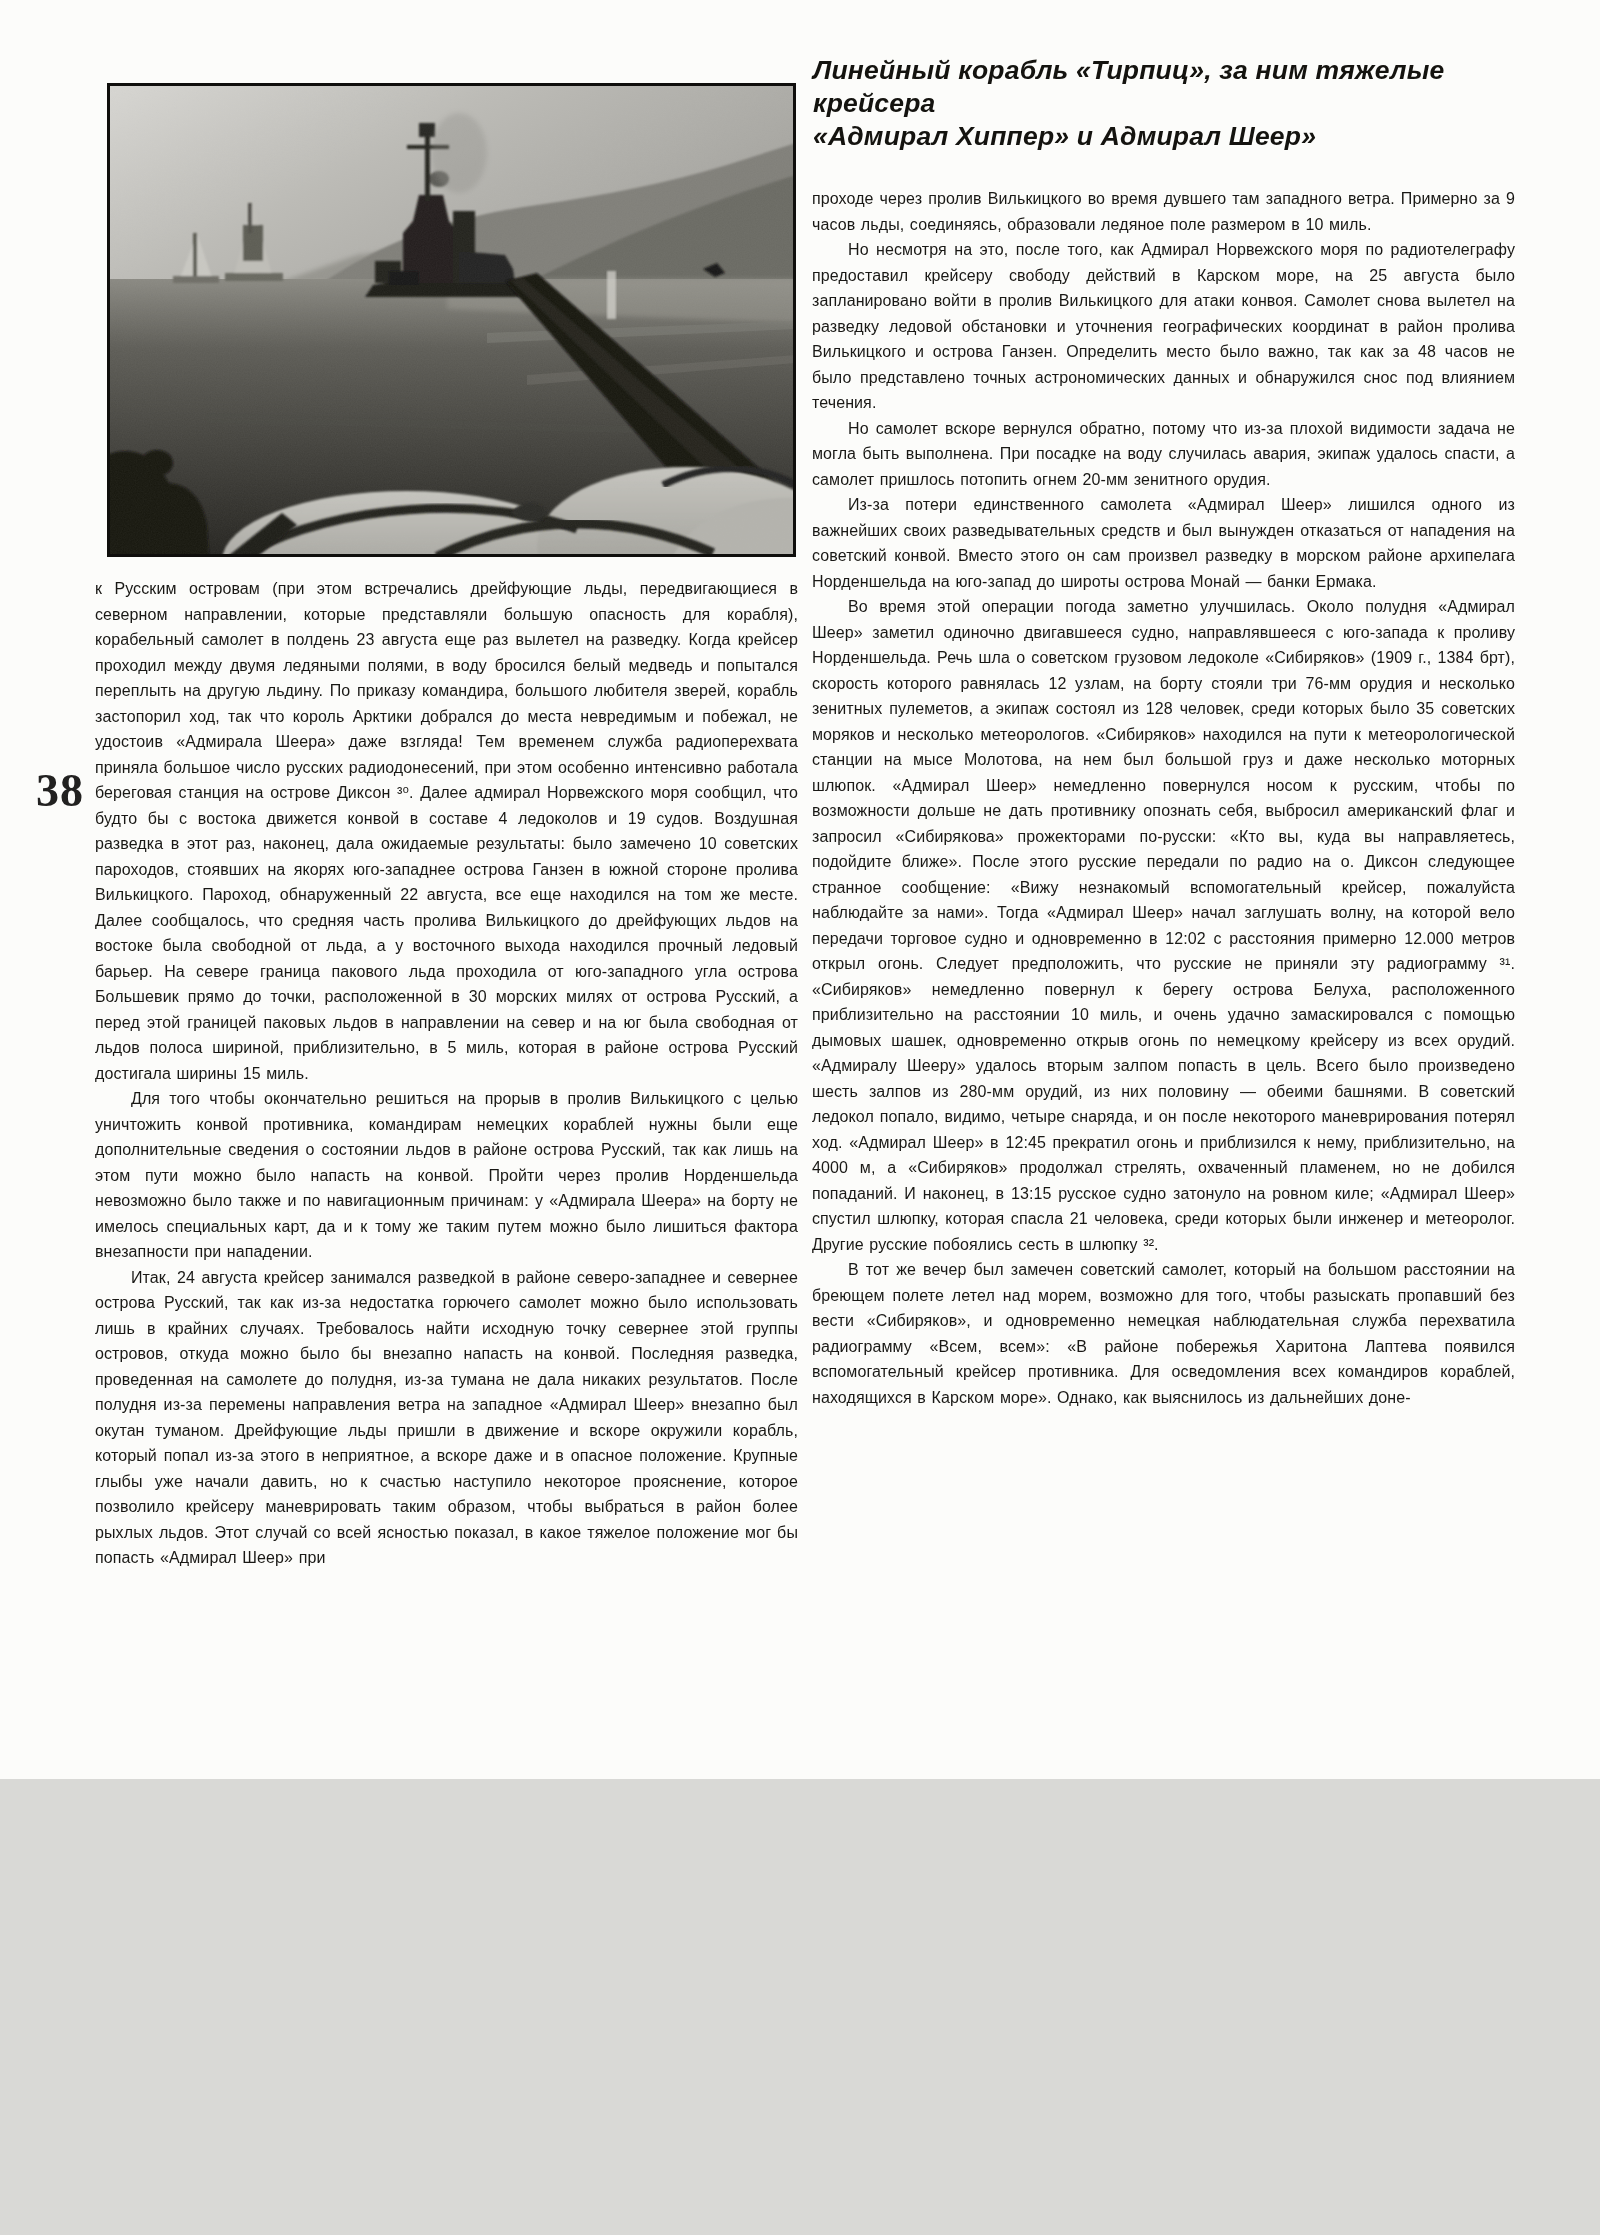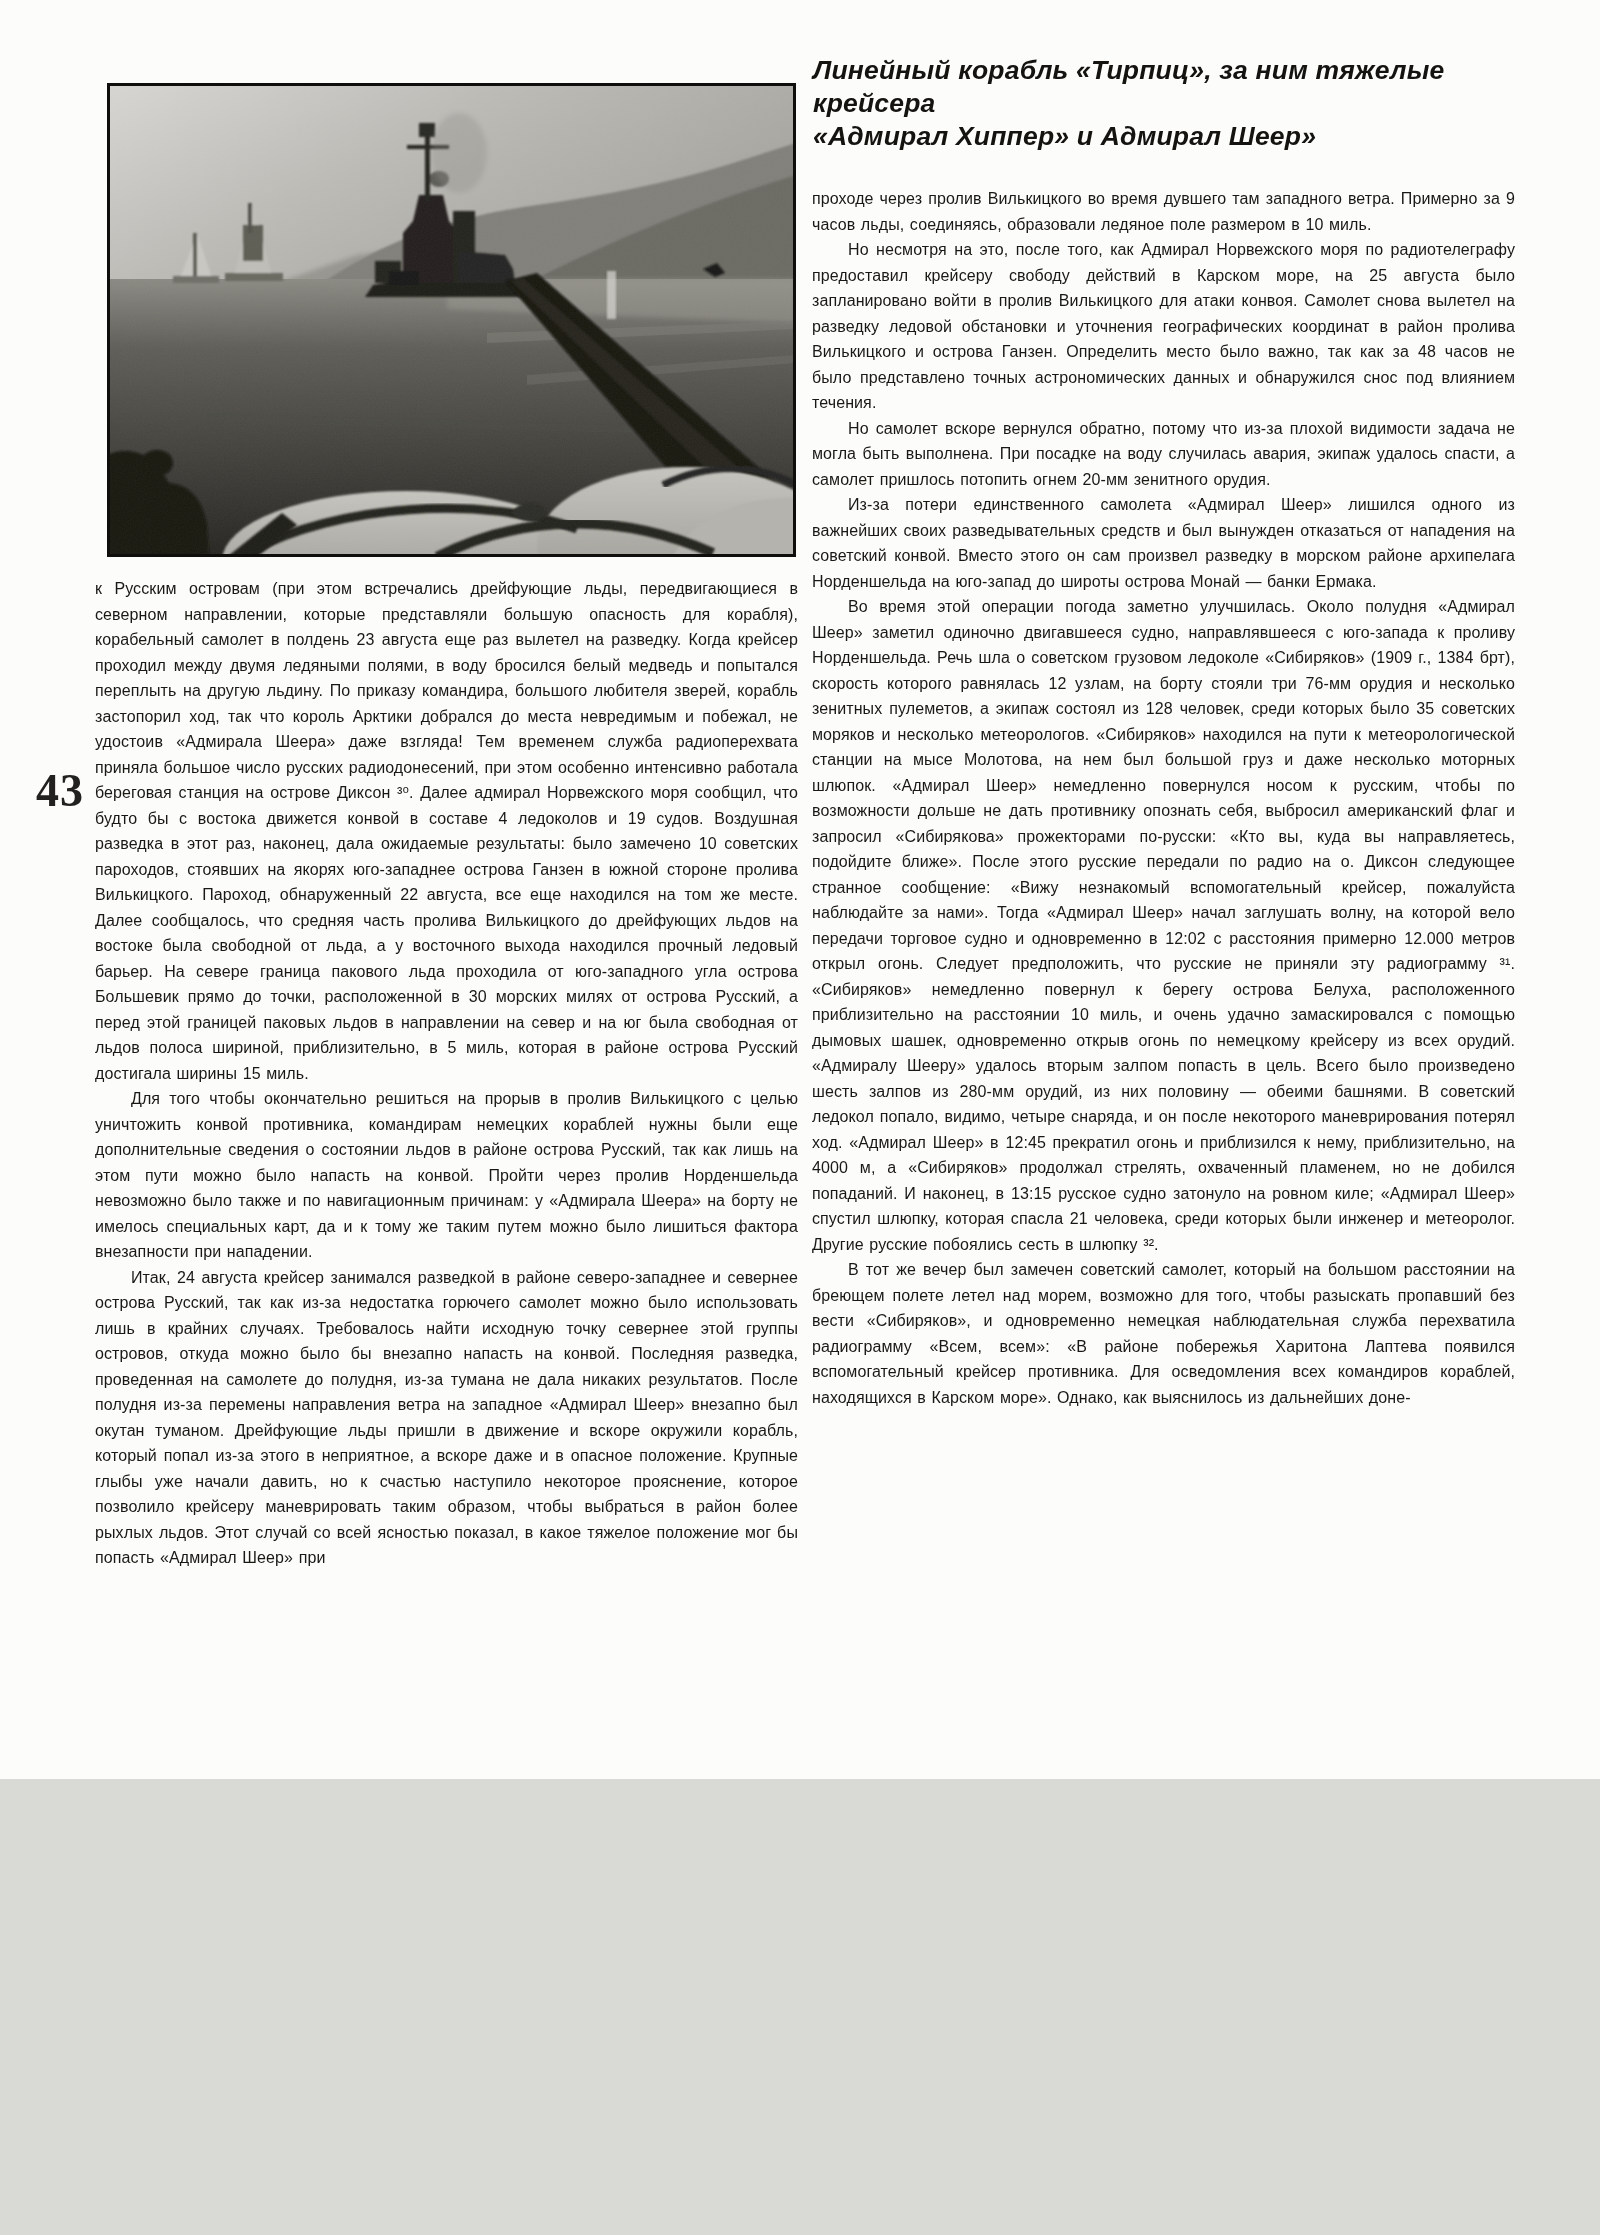--- a/index.html
+++ b/index.html
@@ -163,21 +163,21 @@
 
   <div class="col col-right">
     <p class="cont">проходе через пролив Вилькицкого во время дувшего там западного ветра. Примерно за 9 часов льды, соединяясь, образовали ледяное поле размером в 10 миль.</p>
     <p>Но несмотря на это, после того, как Адмирал Норвежского моря по радиотелеграфу предоставил крейсеру свободу действий в Карском море, на 25 августа было запланировано войти в пролив Вилькицкого для атаки конвоя. Самолет снова вылетел на разведку ледовой обстановки и уточнения географических координат в район пролива Вилькицкого и острова Ганзен. Определить место было важно, так как за 48 часов не было представлено точных астрономических данных и обнаружился снос под влиянием течения.</p>
     <p>Но самолет вскоре вернулся обратно, потому что из-за плохой видимости задача не могла быть выполнена. При посадке на воду случилась авария, экипаж удалось спасти, а самолет пришлось потопить огнем 20-мм зенитного орудия.</p>
     <p>Из-за потери единственного самолета «Адмирал Шеер» лишился одного из важнейших своих разведывательных средств и был вынужден отказаться от нападения на советский конвой. Вместо этого он сам произвел разведку в морском районе архипелага Норденшельда на юго-запад до широты острова Монай — банки Ермака.</p>
     <p>Во время этой операции погода заметно улучшилась. Около полудня «Адмирал Шеер» заметил одиночно двигавшееся судно, направлявшееся с юго-запада к проливу Норденшельда. Речь шла о советском грузовом ледоколе «Сибиряков» (1909 г., 1384 брт), скорость которого равнялась 12 узлам, на борту стояли три 76-мм орудия и несколько зенитных пулеметов, а экипаж состоял из 128 человек, среди которых было 35 советских моряков и несколько метеорологов. «Сибиряков» находился на пути к метеорологической станции на мысе Молотова, на нем был большой груз и даже несколько моторных шлюпок. «Адмирал Шеер» немедленно повернулся носом к русским, чтобы по возможности дольше не дать противнику опознать себя, выбросил американский флаг и запросил «Сибирякова» прожекторами по-русски: «Кто вы, куда вы направляетесь, подойдите ближе». После этого русские передали по радио на о. Диксон следующее странное сообщение: «Вижу незнакомый вспомогательный крейсер, пожалуйста наблюдайте за нами». Тогда «Адмирал Шеер» начал заглушать волну, на которой вело передачи торговое судно и одновременно в 12:02 с расстояния примерно 12.000 метров открыл огонь. Следует предположить, что русские не приняли эту радиограмму ³¹. «Сибиряков» немедленно повернул к берегу острова Белуха, расположенного приблизительно на расстоянии 10 миль, и очень удачно замаскировался с помощью дымовых шашек, одновременно открыв огонь по немецкому крейсеру из всех орудий. «Адмиралу Шееру» удалось вторым залпом попасть в цель. Всего было произведено шесть залпов из 280-мм орудий, из них половину — обеими башнями. В советский ледокол попало, видимо, четыре снаряда, и он после некоторого маневрирования потерял ход. «Адмирал Шеер» в 12:45 прекратил огонь и приблизился к нему, приблизительно, на 4000 м, а «Сибиряков» продолжал стрелять, охваченный пламенем, но не добился попаданий. И наконец, в 13:15 русское судно затонуло на ровном киле; «Адмирал Шеер» спустил шлюпку, которая спасла 21 человека, среди которых были инженер и метеоролог. Другие русские побоялись сесть в шлюпку ³².</p>
     <p>В тот же вечер был замечен советский самолет, который на большом расстоянии на бреющем полете летел над морем, возможно для того, чтобы разыскать пропавший без вести «Сибиряков», и одновременно немецкая наблюдательная служба перехватила радиограмму «Всем, всем»: «В районе побережья Харитона Лаптева появился вспомогательный крейсер противника. Для осведомления всех командиров кораблей, находящихся в Карском море». Однако, как выяснилось из дальнейших доне-</p>
   </div>
 
-  <div class="pagenum">43</div>
+  <div class="pagenum">38</div>
 
   <div class="footer">
     <span class="brand-big">Ф</span>
     <span class="brand-small">лото</span>
     <span class="brand-big">М</span>
     <span class="brand-small">астер</span>
     <span class="issue">3’2001</span>
   </div>
 
   <div class="artifact-tick"></div>

